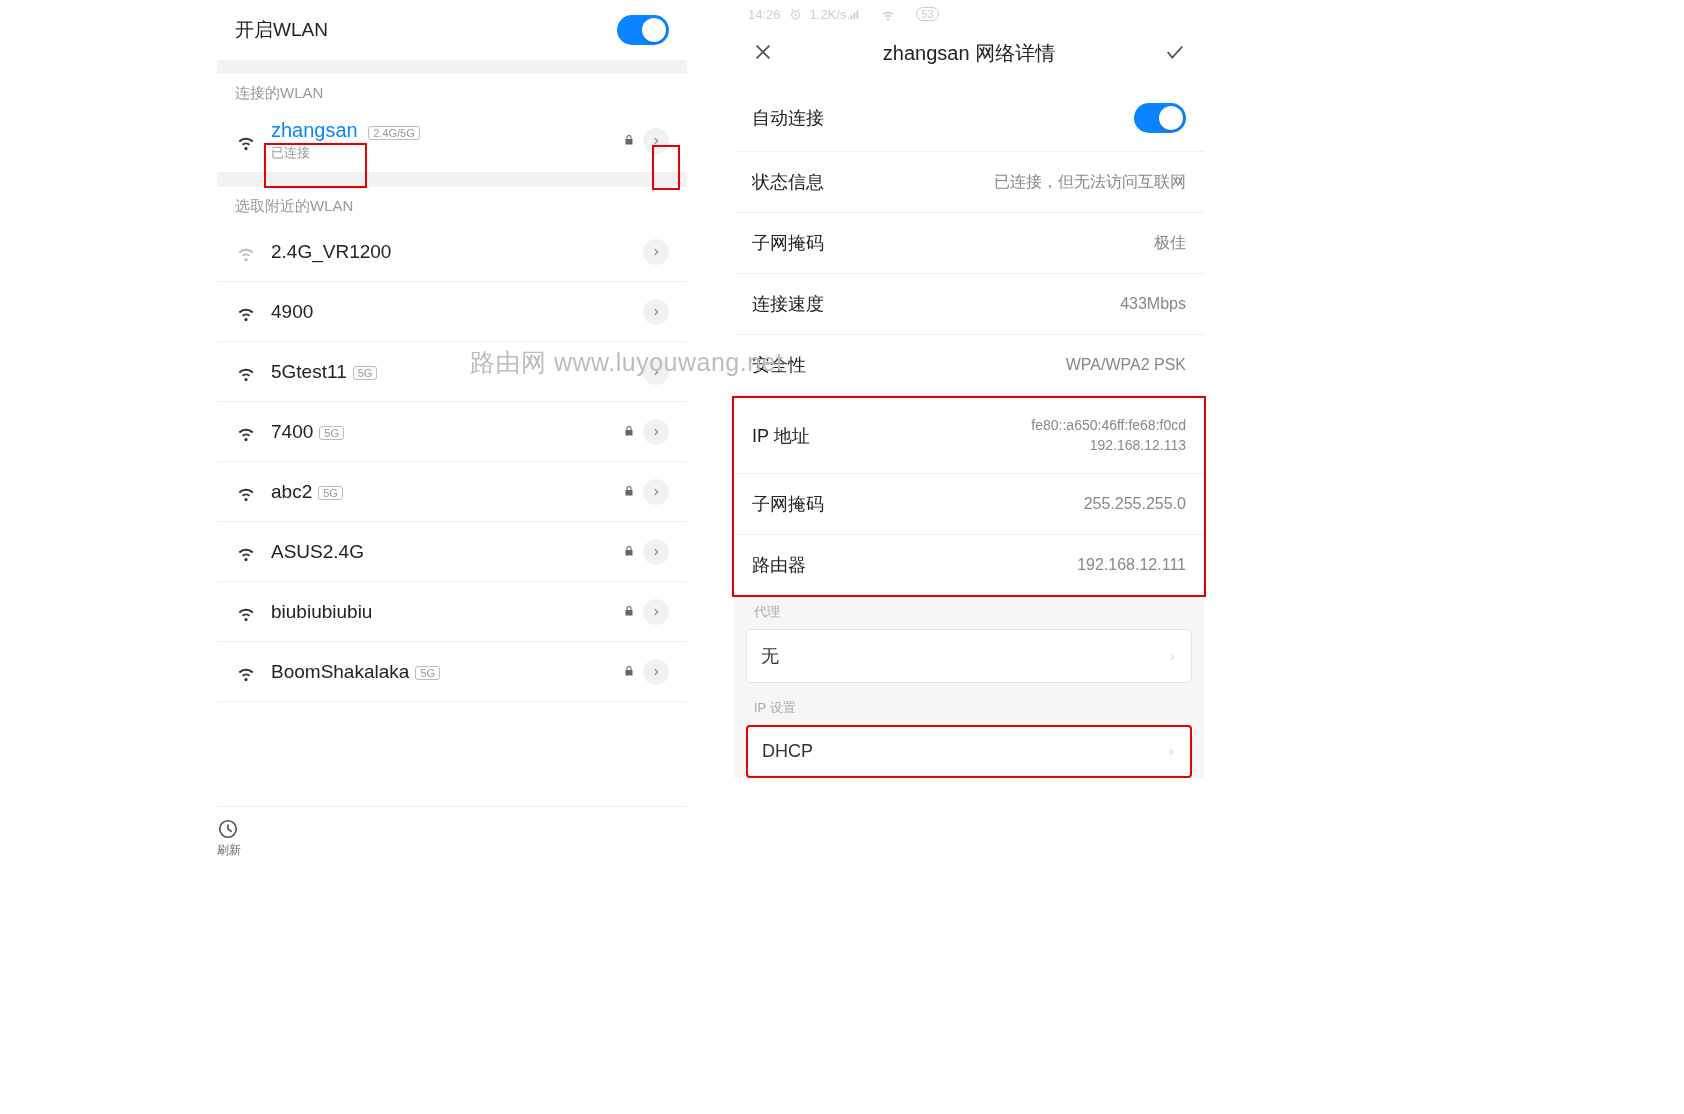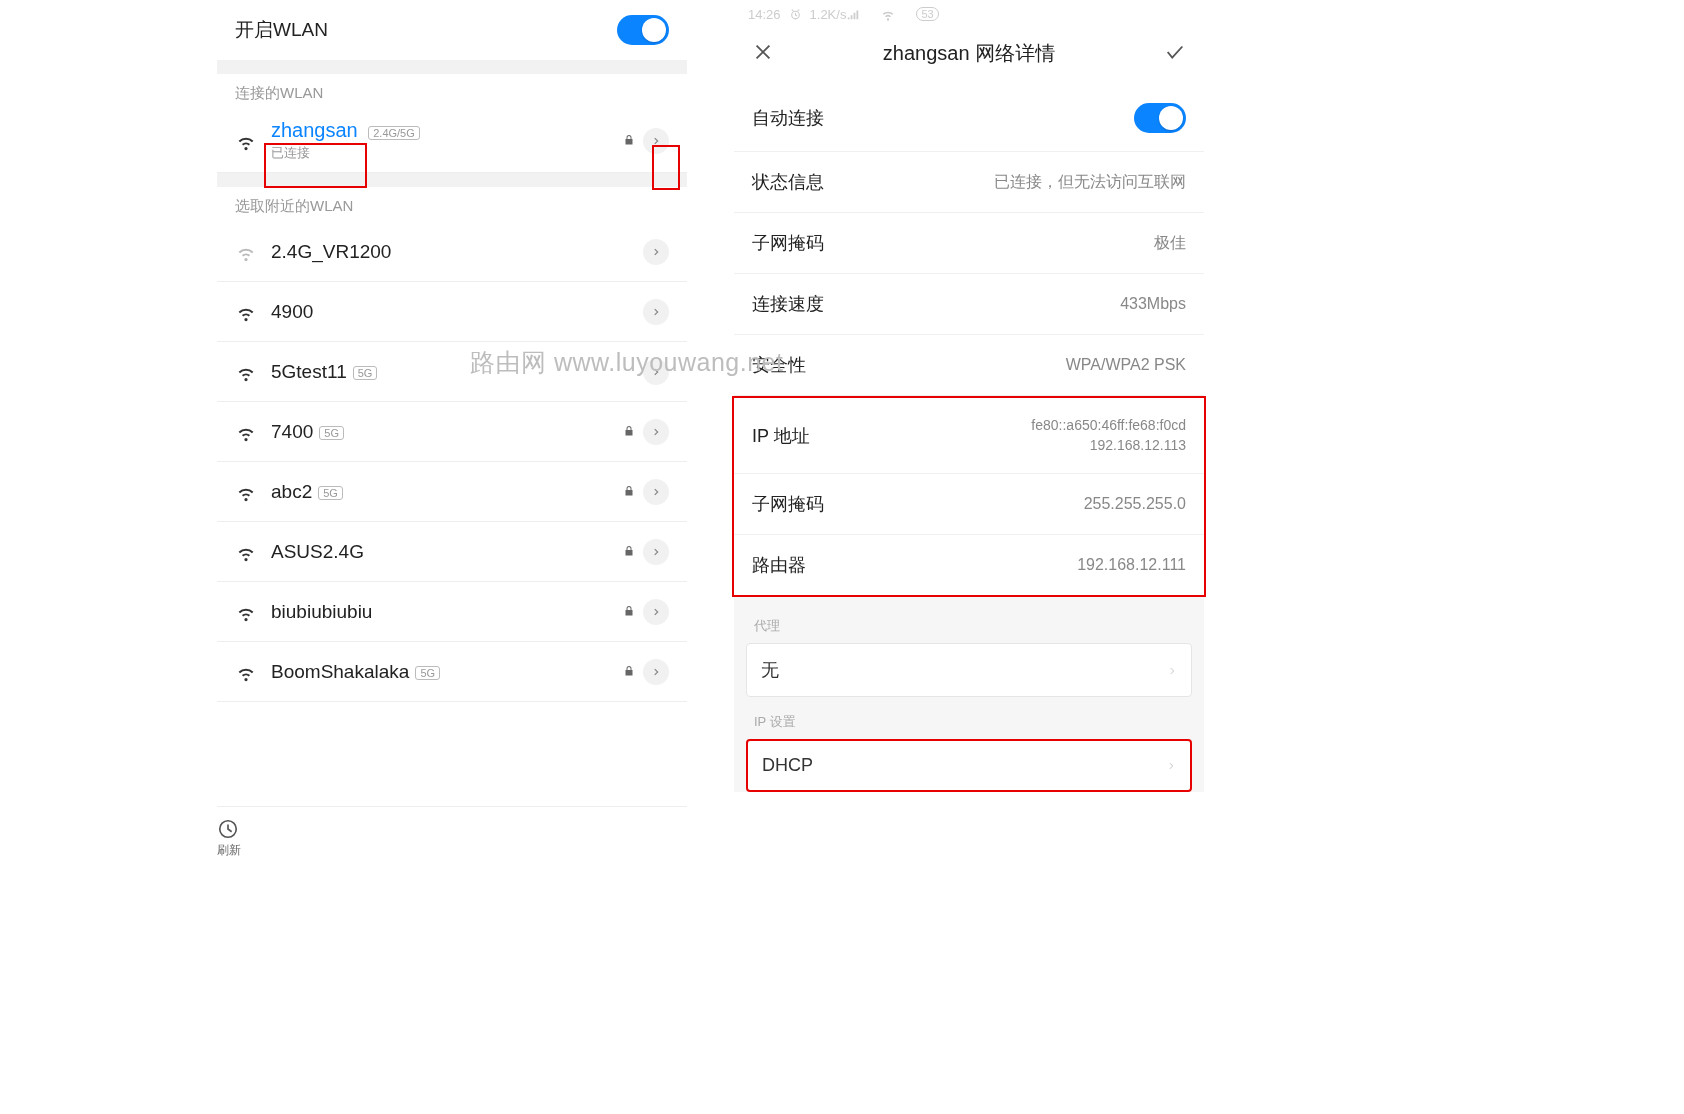--- a/index.html
+++ b/index.html
@@ -93,21 +93,21 @@
   .detail-row {
     display:flex; align-items:center; justify-content:space-between;
     padding:18px 18px; border-bottom:1px solid #f0f0f0; background:#fff;
   }
   .detail-label { font-size:18px; color:#222; }
   .detail-val { font-size:16px; color:#888; text-align:right; }
   .detail-val.small { font-size:14px; line-height:1.4; }
   .red-group {
     border:2px solid #e60000; margin:0 -2px;
   }
-  .sub-section { background:#f6f6f6; padding:16px 12px 0; }
+  .sub-section { background:#f6f6f6; padding:2px 12px 0; }
   .sub-label { font-size:13px; color:#aaa; padding:4px 8px 8px; }
   .dropdown {
     background:#fff; border:1px solid #e5e5e5; border-radius:4px;
     padding:14px 14px; display:flex; align-items:center; justify-content:space-between;
     font-size:18px; color:#333;
   }
   .dropdown.dhcp { border:2px solid #e60000; }
   .chev-right { color:#bbb; }
   .watermark {
     position:absolute; left:470px; top:346px;

